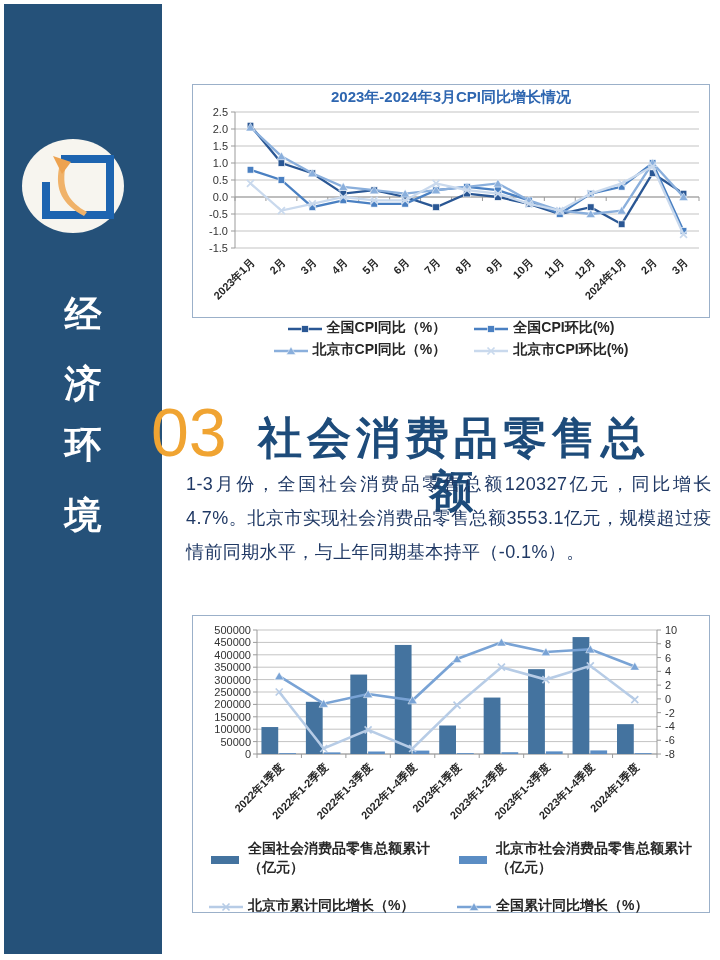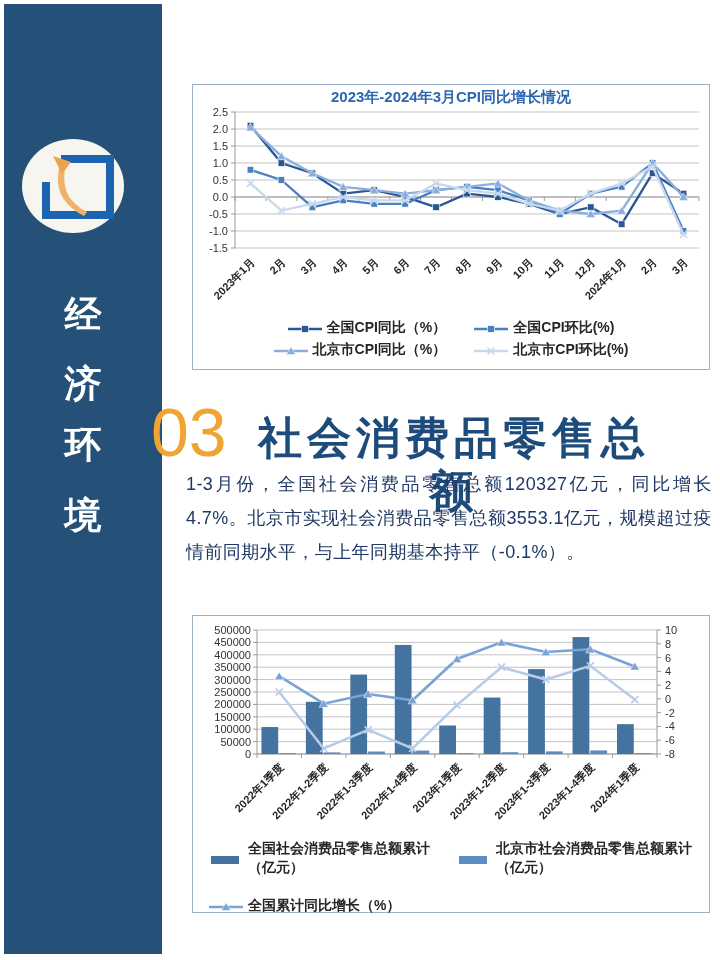--- a/index.html
+++ b/index.html
@@ -17,21 +17,21 @@
     position:absolute;top:262px;left:50%;transform:translateX(-50%);
     writing-mode:vertical-rl;text-orientation:upright;
     color:#ffffff;font-size:37px;font-weight:bold;letter-spacing:66px;
     line-height:1;white-space:nowrap;
   }
   
   .chart-card{
     position:absolute;left:192px;width:518px;background:#ffffff;
     border:1px solid #9bb0c9;box-sizing:border-box;
   }
-  #cpi-card{top:84px;height:286px;}
+  #cpi-card{top:84px;height:234px;}
   #retail-card{top:615px;height:298px;}
   .chart-title{
     text-align:center;font-size:15px;font-weight:bold;color:#2e66b0;
     margin:3px 0 0 0;line-height:18px;
   }
   svg.chart{display:block;}
   
   .legend{color:#262626;}
   .lg-item{display:flex;align-items:center;}
   .lg-item svg{flex:0 0 auto;margin-top:3px;margin-right:5px;}
@@ -365,19 +365,26 @@
         <span>全国社会消费品零售总额累计（亿元）</span>
       </div>
       <div class="lg-item">
         <svg width="34" height="12">
           <rect x="2" y="2" width="28" height="8" fill="#5b8dc4"></rect>
         </svg>
         <span>北京市社会消费品零售总额累计（亿元）</span>
       </div>
       <div class="lg-item">
         <svg width="34" height="12">
+          <line x1="0" x2="34" y1="6" y2="6" stroke="#b7cce6" stroke-width="2.4"></line>
+          <path d="M 13.5 2.5 L 20.5 9.5 M 13.5 9.5 L 20.5 2.5" stroke="#b7cce6" stroke-width="1.7" fill="none"></path>
+        </svg>
+        <span>北京市累计同比增长（%）</span>
+      </div>
+      <div class="lg-item">
+        <svg width="34" height="12">
           <line x1="0" x2="34" y1="6" y2="6" stroke="#79a3d5" stroke-width="2.4"></line>
           <path d="M 17 1.7999999999999998 L 21.6 9.6 L 12.4 9.6 Z" fill="#79a3d5" stroke="#ffffff" stroke-width="0.5"></path>
         </svg>
         <span>全国累计同比增长（%）</span>
       </div>
     </div>
 </div>
 
 </body></html>

